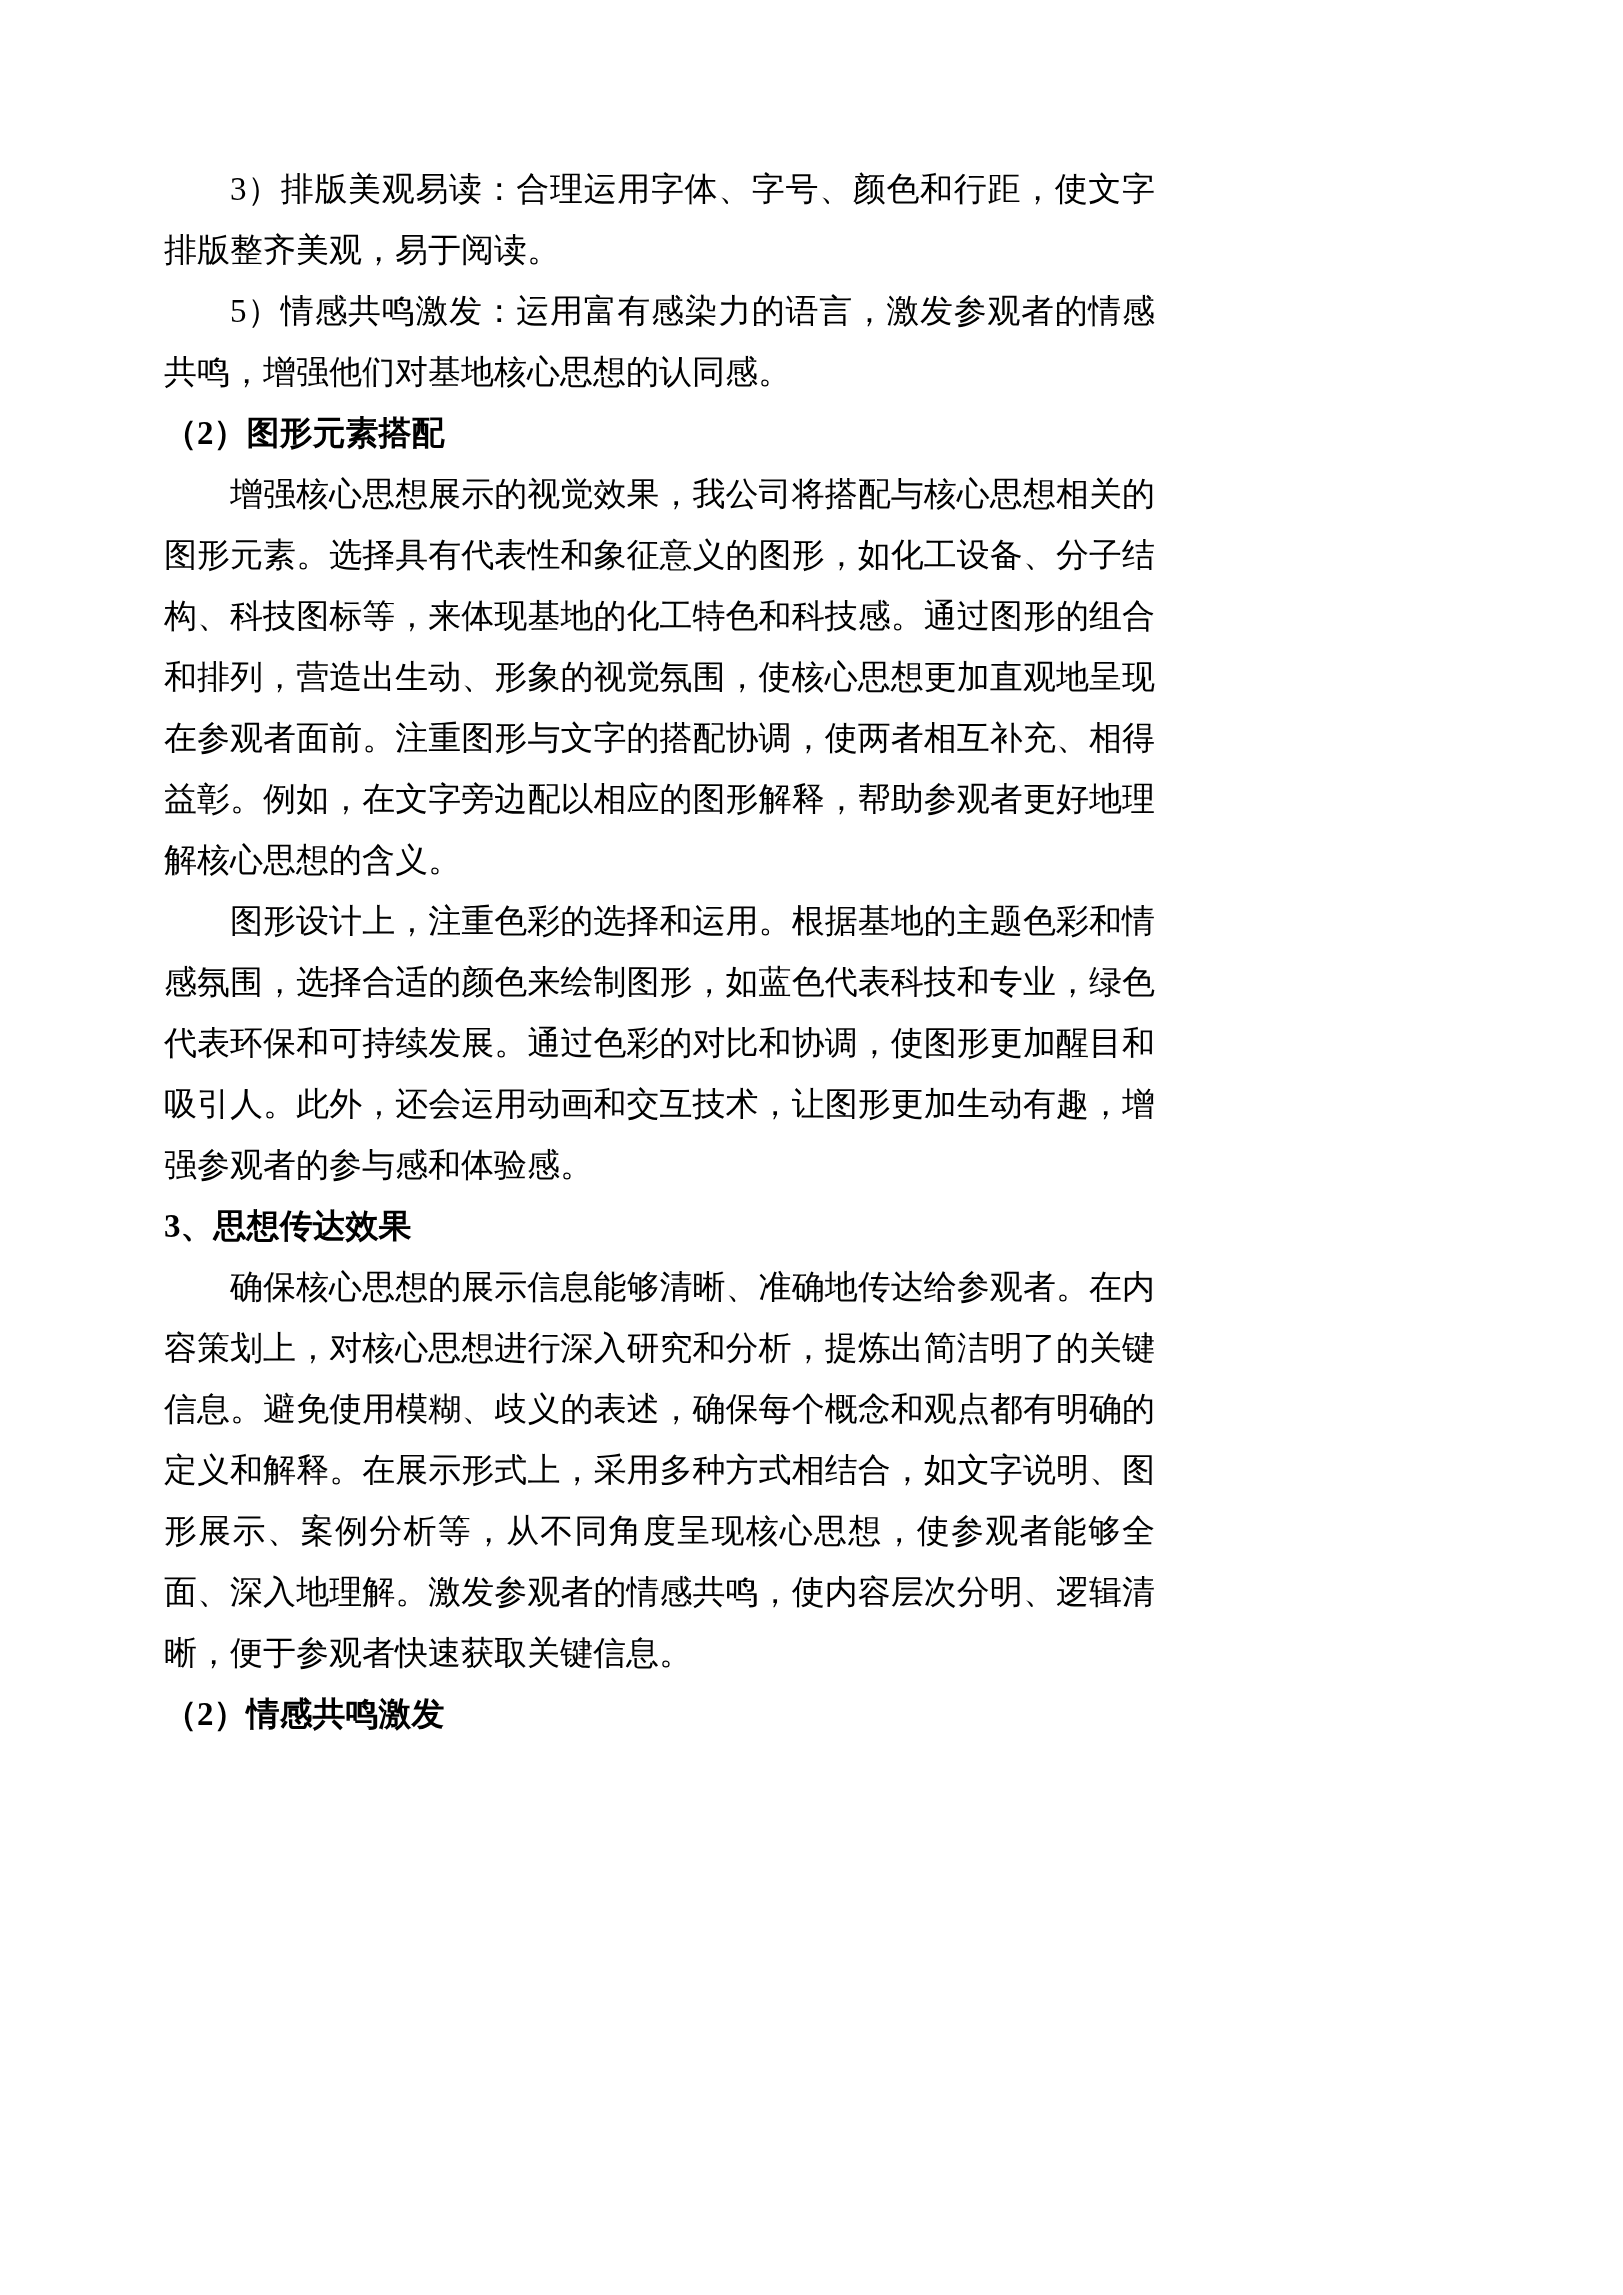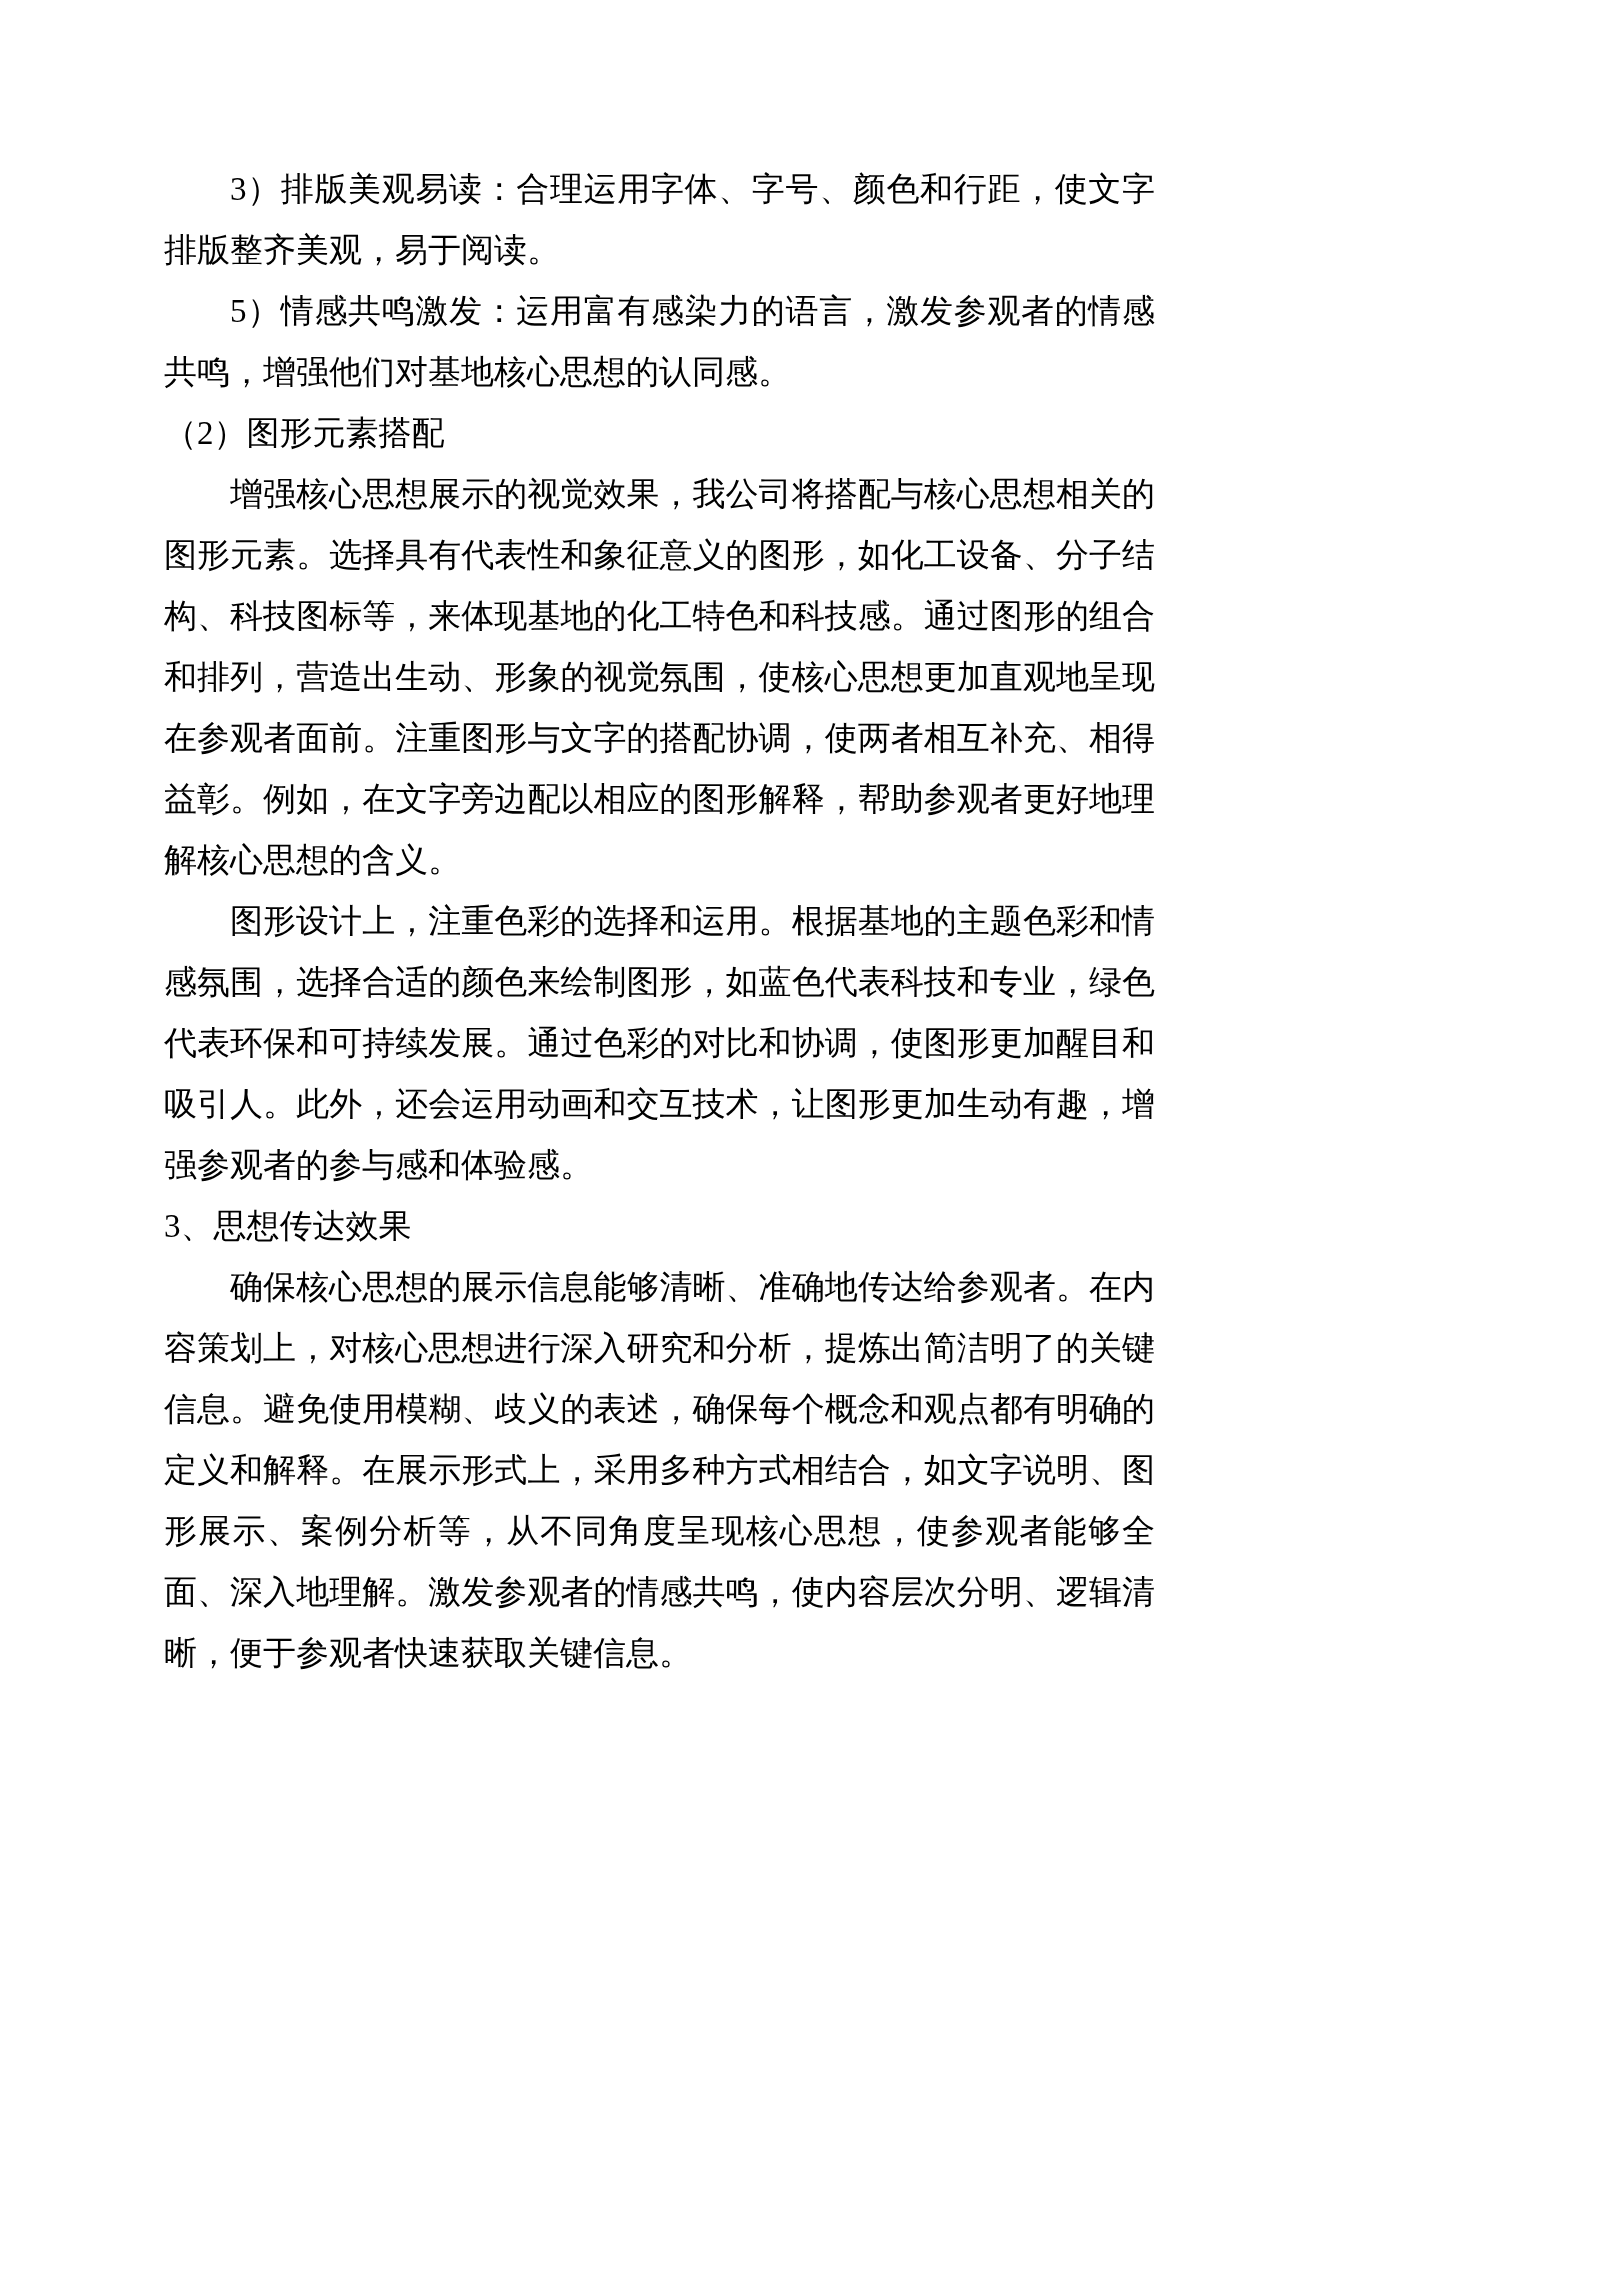--- a/index.html
+++ b/index.html
@@ -27,29 +27,30 @@
     font-size: 33px;
     line-height: 61px;
     text-align: justify;
     word-break: break-all;
   }
   .para-body {
     text-indent: 2em;
   }
   .para-heading {
     text-indent: 0;
-    font-weight: normal;
+    font-weight: bold;
     text-align: left;
   }
 </style>
 </head>
 <body>
 
 <div class="page">
   <p class="para-body">3）排版美观易读：合理运用字体、字号、颜色和行距，使文字排版整齐美观，易于阅读。</p>
   <p class="para-body">5）情感共鸣激发：运用富有感染力的语言，激发参观者的情感共鸣，增强他们对基地核心思想的认同感。</p>
   <p class="para-heading">（2）图形元素搭配</p>
   <p class="para-body">增强核心思想展示的视觉效果，我公司将搭配与核心思想相关的图形元素。选择具有代表性和象征意义的图形，如化工设备、分子结构、科技图标等，来体现基地的化工特色和科技感。通过图形的组合和排列，营造出生动、形象的视觉氛围，使核心思想更加直观地呈现在参观者面前。注重图形与文字的搭配协调，使两者相互补充、相得益彰。例如，在文字旁边配以相应的图形解释，帮助参观者更好地理解核心思想的含义。</p>
   <p class="para-body">图形设计上，注重色彩的选择和运用。根据基地的主题色彩和情感氛围，选择合适的颜色来绘制图形，如蓝色代表科技和专业，绿色代表环保和可持续发展。通过色彩的对比和协调，使图形更加醒目和吸引人。此外，还会运用动画和交互技术，让图形更加生动有趣，增强参观者的参与感和体验感。</p>
   <p class="para-heading">3、思想传达效果</p>
   <p class="para-body">确保核心思想的展示信息能够清晰、准确地传达给参观者。在内容策划上，对核心思想进行深入研究和分析，提炼出简洁明了的关键信息。避免使用模糊、歧义的表述，确保每个概念和观点都有明确的定义和解释。在展示形式上，采用多种方式相结合，如文字说明、图形展示、案例分析等，从不同角度呈现核心思想，使参观者能够全面、深入地理解。激发参观者的情感共鸣，使内容层次分明、逻辑清晰，便于参观者快速获取关键信息。</p>
+  <p class="para-heading">（2）情感共鸣激发</p>
 </div>
 
 
 </body></html>

